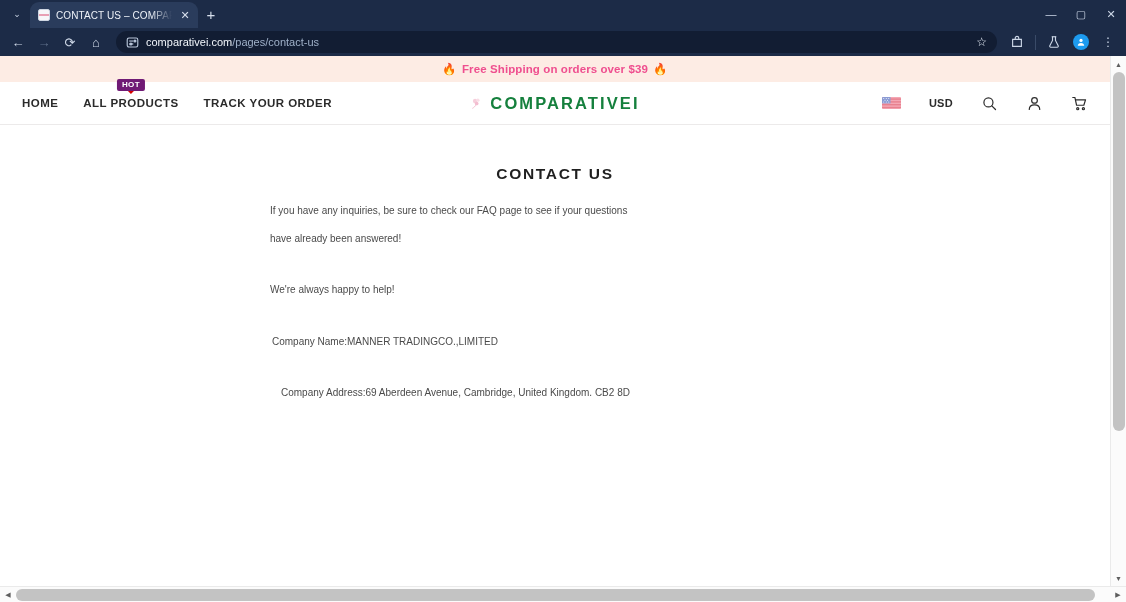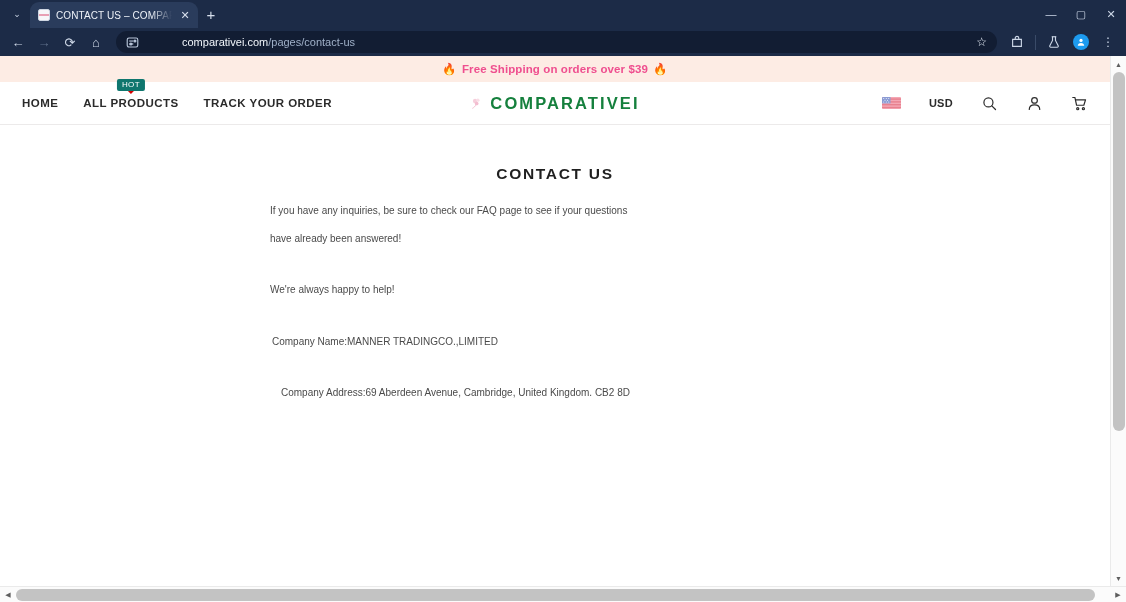--- a/index.html
+++ b/index.html
@@ -45,21 +45,21 @@
   .toolbar { height: 28px; display: flex; align-items: center; padding: 0 6px; gap: 2px; background:#1c2b47; }
   .navbtn { width: 24px; height: 24px; display:flex; align-items:center; justify-content:center;
             color:#cfd9e8; font-size: 13px; border-radius: 50%; }
   .navbtn.disabled { color: #5d6d88; }
   .omnibox {
     flex: 1 1 auto; height: 22px; background: #121d33; border-radius: 11px;
     display: flex; align-items: center; gap: 7px; padding: 0 10px; margin: 0 6px;
     min-width: 0;
   }
   .omni-icon { width: 13px; height: 13px; flex: 0 0 13px; color:#b9c6da; }
-  .omni-url { font-size: 11px; color: #9fb0c8; white-space: nowrap; overflow: hidden; margin-left: 36px; }
+  .omni-url { font-size: 11px; color: #9fb0c8; white-space: nowrap; overflow: hidden; }
   .omni-url b { color: #f2f6fb; font-weight: normal; }
   .omni-star { color: #e5ecf6; font-size: 12px; margin-left: auto; padding-left: 8px; }
   .tb-right { display: flex; align-items: center; gap: 3px; }
   .tb-icon { width: 24px; height: 24px; display:flex; align-items:center; justify-content:center;
              color:#ccd7e7; font-size: 12px; }
   .tb-sep { width:1px; height:15px; background:#3a4b68; margin: 0 3px; }
   .profile-dot {
     width: 16px; height: 16px; border-radius: 50%; background: #1d9bf0;
     display:flex; align-items:center; justify-content:center; color:#fff; font-size: 9px;
   }
@@ -76,21 +76,21 @@
     height: 43px; border-bottom: 1px solid #eceaea; display: flex; align-items: center;
     padding: 0 22px; position: relative; background: #fff;
   }
   .nav { display: flex; align-items: center; gap: 25px; }
   .nav-item {
     font-size: 11.5px; letter-spacing: .45px; color: #2b2b2b; font-weight: bold; position: relative;
     white-space: nowrap;
   }
   .hot-badge {
     position: absolute; top: -18px; left: 50%; transform: translateX(-50%);
-    background: #0f766e; color: #fff; font-size: 8px; font-weight: normal;
+    background: #701a75; color: #fff; font-size: 8px; font-weight: bold;
     padding: 2px 5px 2px 5px; border-radius: 2px; letter-spacing: .4px; line-height: 1;
   }
   .hot-badge::after {
     content: ""; position: absolute; bottom: -3px; left: 50%; transform: translateX(-50%);
     border-left: 3px solid transparent; border-right: 3px solid transparent; border-top: 3px solid #d40000;
   }
   .logo {
     position: absolute; left: 50%; top: 50%; transform: translate(-50%,-50%);
     display: flex; align-items: center; gap: 6px;
   }

